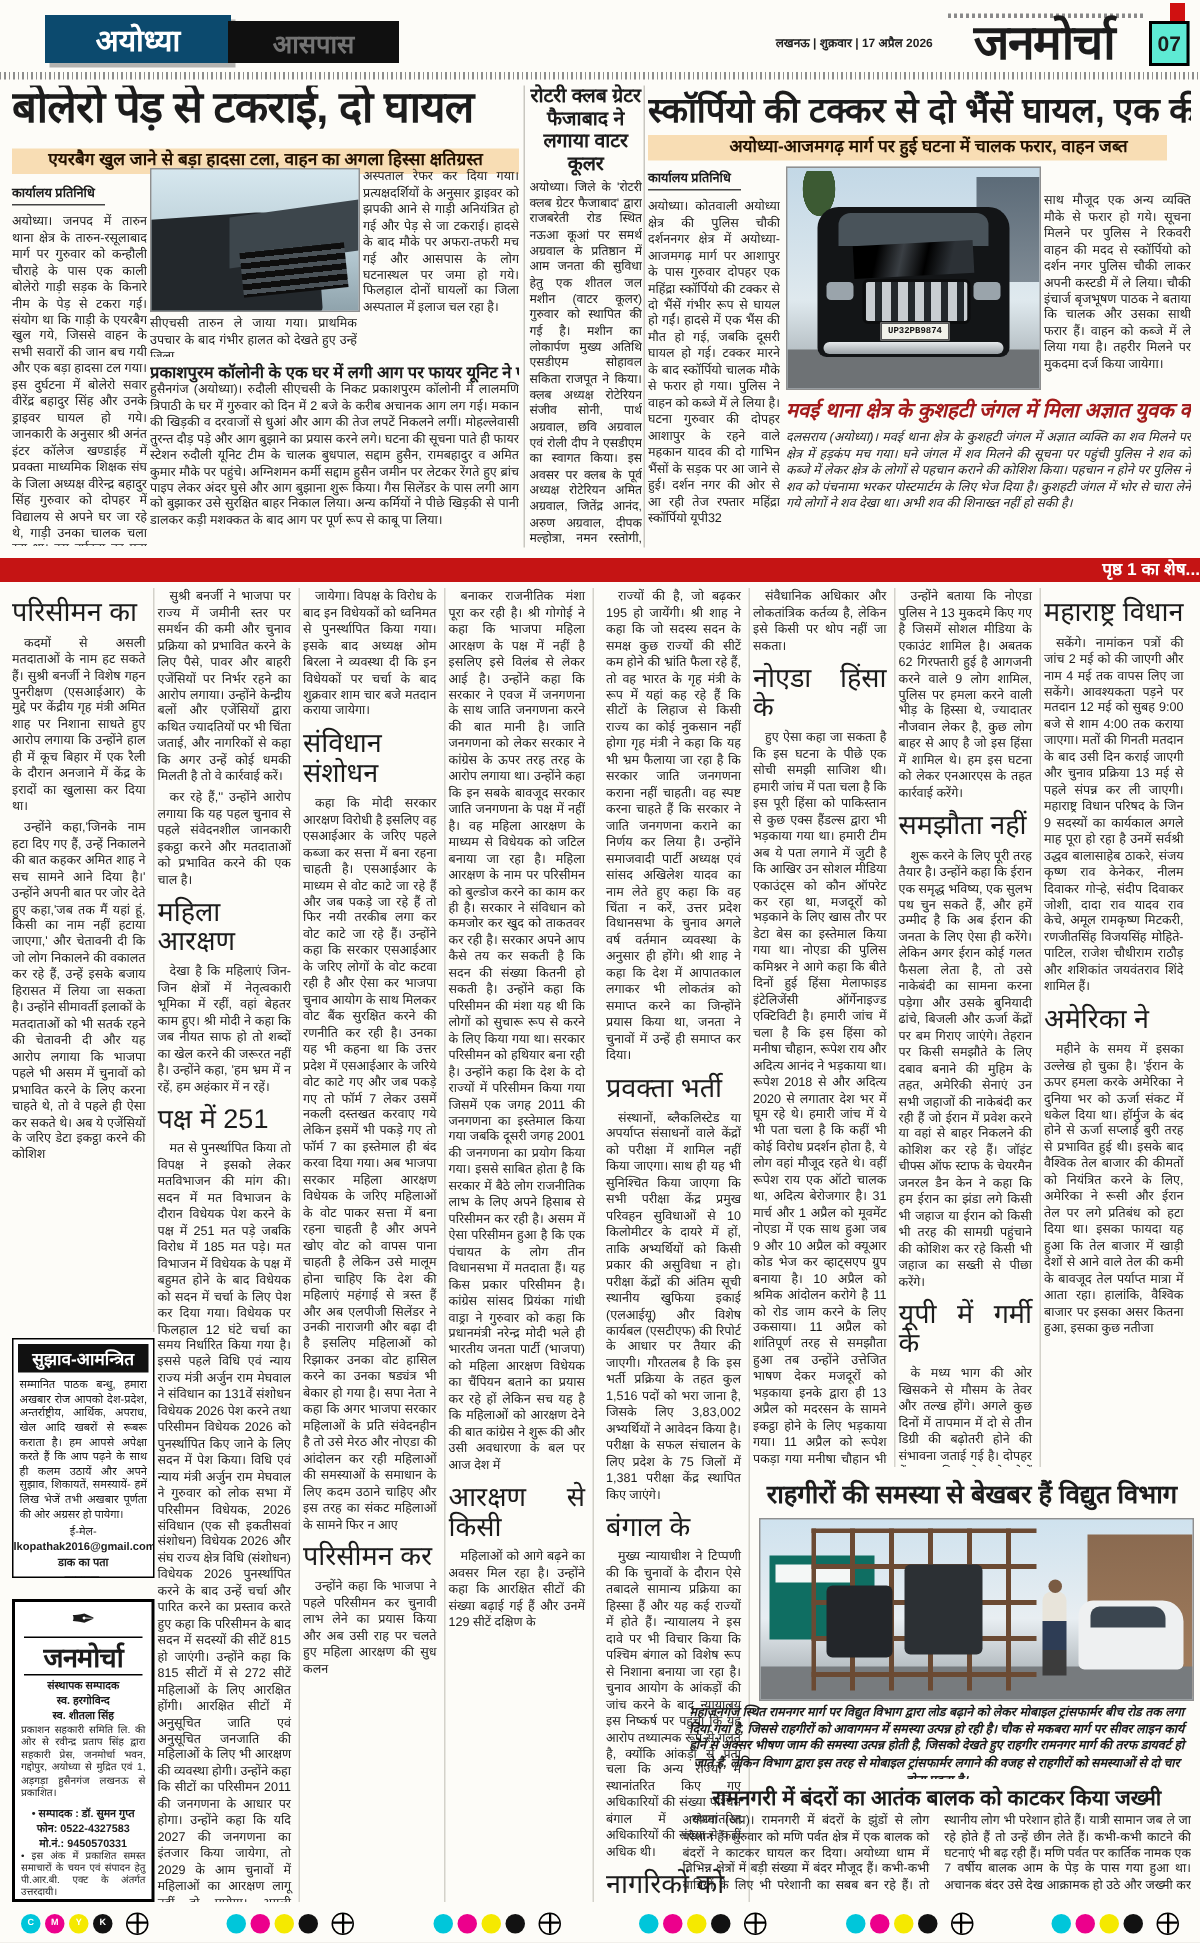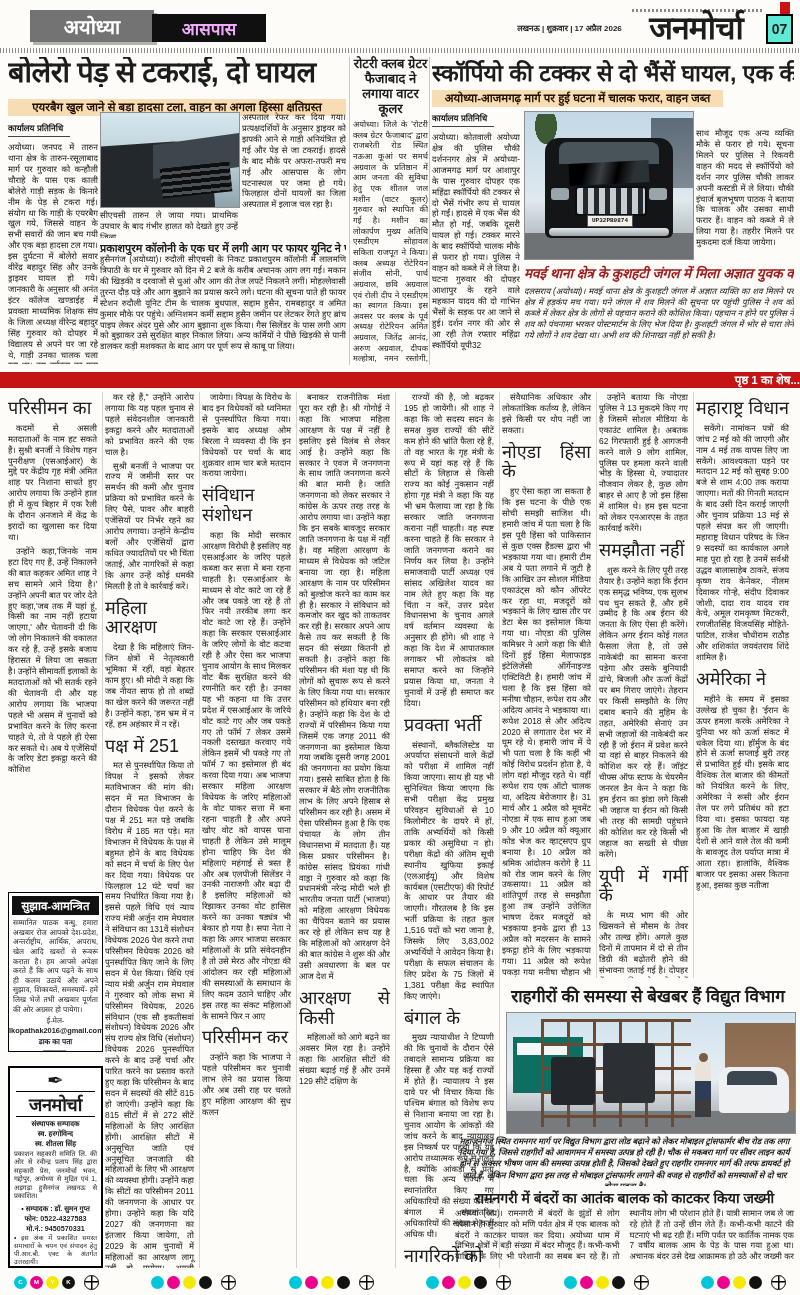--- a/index.html
+++ b/index.html
@@ -4,23 +4,23 @@
 <style>
   html,body{margin:0;padding:0;background:#e8e6e0;}
   #page{position:relative;width:800px;height:1295px;margin:0 auto;background:#fdfcf8;overflow:hidden;
         font-family:"Liberation Sans","DejaVu Sans",sans-serif;color:#1c1c1c;}
   .abs{position:absolute;}
   .bt{position:absolute;font-size:8.4px;line-height:1.3;text-align:justify;overflow:hidden;word-break:break-word;}
   .col{position:absolute;top:392px;box-sizing:border-box;padding:0 5px 0 0;border-right:1px solid #d4d2ca;
        font-size:8.4px;line-height:1.3;text-align:justify;overflow:hidden;word-break:break-word;}
   .col p{margin:0 0 3px;text-indent:8px;}
   .ch{font-size:18px;font-weight:400;margin:7px 0 4px;text-indent:0 !important;line-height:1.1;}
-  .regionbox{left:30px;top:10px;width:124px;height:32px;background:#737373;color:#fff;font-size:20px;font-weight:800;
+  .regionbox{left:30px;top:10px;width:124px;height:32px;background:#0c4a6e;color:#fff;font-size:20px;font-weight:800;
              display:flex;align-items:center;justify-content:center;box-shadow:3px 3px 0 rgba(40,40,40,.35);}
-  .sectionbox{left:152px;top:14px;width:114px;height:28px;background:#101010;color:#f0abfc;font-size:17px;font-weight:800;
+  .sectionbox{left:152px;top:14px;width:114px;height:28px;background:#101010;color:#737373;font-size:17px;font-weight:800;
              display:flex;align-items:center;justify-content:center;}
   .dateline{left:452px;top:22px;width:235px;text-align:center;font-size:8px;font-weight:bold;color:#222;}
   .mast-micro{left:632px;top:9px;width:130px;height:3px;
               background:repeating-linear-gradient(90deg,#8a8a8a 0 2px,transparent 2px 4px);}
   .mast{left:626px;top:12px;width:140px;font-size:32px;font-weight:900;letter-spacing:-1px;text-align:center;line-height:1;}
   .pagebox{left:766px;top:14px;width:27px;height:30px;border:2px solid #000;background:#5eead4;font-size:14px;font-weight:800;
            display:flex;align-items:center;justify-content:center;box-sizing:border-box;}
   .pagetab{left:780px;top:2px;width:10px;height:13px;background:#d01111;}
   .tickband{left:0;top:48px;width:800px;height:5px;
             background:repeating-linear-gradient(90deg,#8d8d8d 0 1px,transparent 1px 3px);}
@@ -139,21 +139,21 @@
   <div class="abs firehead">प्रकाशपुरम कॉलोनी के एक घर में लगी आग पर फायर यूनिट ने पाया काबू</div>
   <div class="bt" style="left:100px;top:254px;width:246px;height:108px;">हुसैनगंज (अयोध्या)। रुदौली सीएचसी के निकट प्रकाशपुरम कॉलोनी में लालमणि त्रिपाठी के घर में गुरुवार को दिन में 2 बजे के करीब अचानक आग लग गई। मकान की खिड़की व दरवाजों से धुआं और आग की तेज लपटें निकलने लगीं। मोहल्लेवासी तुरन्त दौड़ पड़े और आग बुझाने का प्रयास करने लगे। घटना की सूचना पाते ही फायर स्टेशन रुदौली यूनिट टीम के चालक बुधपाल, सद्दाम हुसैन, रामबहादुर व अमित कुमार मौके पर पहुंचे। अग्निशमन कर्मी सद्दाम हुसैन जमीन पर लेटकर रेंगते हुए ब्रांच पाइप लेकर अंदर घुसे और आग बुझाना शुरू किया। गैस सिलेंडर के पास लगी आग को बुझाकर उसे सुरक्षित बाहर निकाल लिया। अन्य कर्मियों ने पीछे खिड़की से पानी डालकर कड़ी मशक्कत के बाद आग पर पूर्ण रूप से काबू पा लिया।</div>
 
   <div class="vr" style="left:349px;top:57px;height:308px;"></div>
   <div class="vr" style="left:429px;top:57px;height:308px;"></div>
 
   <div class="abs" style="left:353px;top:57px;width:75px;font-size:13px;font-weight:800;text-align:center;line-height:1.15;">रोटरी क्लब ग्रेटर फैजाबाद ने लगाया वाटर कूलर</div>
   <div class="bt" style="left:353px;top:120px;width:75px;height:244px;font-size:8.2px;">अयोध्या। जिले के 'रोटरी क्लब ग्रेटर फैजाबाद' द्वारा राजबरेती रोड स्थित नऊआ कूआं पर समर्थ अग्रवाल के प्रतिष्ठान में आम जनता की सुविधा हेतु एक शीतल जल मशीन (वाटर कूलर) गुरुवार को स्थापित की गई है। मशीन का लोकार्पण मुख्य अतिथि एसडीएम सोहावल सकिता राजपूत ने किया। क्लब अध्यक्ष रोटेरियन संजीव सोनी, पार्थ अग्रवाल, छवि अग्रवाल एवं रोली दीप ने एसडीएम का स्वागत किया। इस अवसर पर क्लब के पूर्व अध्यक्ष रोटेरियन अमित अग्रवाल, जितेंद्र आनंद, अरुण अग्रवाल, दीपक मल्होत्रा, नमन रस्तोगी, अमित रस्तोगी, मोना रस्तोगी, रश्मि अग्रवाल, यथार्थ अग्रवाल, समर्थ अग्रवाल और राजेश झुनझुनवाला, मो. ताहिर सहित कई गणमान्य मौजूद।</div>
 
   <div class="abs h1R">स्कॉर्पियो की टक्कर से दो भैंसें घायल, एक की मौत</div>
-  <div class="subbar" style="left:432px;top:90px;width:291px;">अयोध्या-आजमगढ़ मार्ग पर हुई  घटना में चालक फरार, वाहन जब्त</div>
+  <div class="subbar" style="left:432px;top:90px;width:318px;padding-left:28px;">अयोध्या-आजमगढ़ मार्ग पर हुई  घटना में चालक फरार, वाहन जब्त</div>
   <div class="byline" style="left:432px;top:112px;width:90px;">कार्यालय प्रतिनिधि</div>
   <div class="byrule" style="left:432px;top:126px;width:62px;"></div>
   <div class="bt" style="left:432px;top:132px;width:88px;height:238px;">अयोध्या। कोतवाली अयोध्या क्षेत्र की पुलिस चौकी दर्शननगर क्षेत्र में अयोध्या-आजमगढ़ मार्ग पर आशापुर के पास गुरुवार दोपहर एक महिंद्रा स्कॉर्पियो की टक्कर से दो भैंसें गंभीर रूप से घायल हो गईं। हादसे में एक भैंस की मौत हो गई, जबकि दूसरी घायल हो गई। टक्कर मारने के बाद स्कॉर्पियो चालक मौके से फरार हो गया। पुलिस ने वाहन को कब्जे में ले लिया है। घटना गुरुवार की दोपहर आशापुर के रहने वाले महकान यादव की दो गाभिन भैंसों के सड़क पर आ जाने से हुई। दर्शन नगर की ओर से आ रही तेज रफ्तार महिंद्रा स्कॉर्पियो यूपी32</div>
 
   <div class="photo" style="left:524px;top:111px;width:168px;height:147px;">
     <div class="p2sky"></div>
     <div class="p2palm"></div>
     <div class="p2bldg"></div>
     <div class="p2road"></div>
     <div class="p2body"></div>
@@ -173,22 +173,22 @@
 
   <div class="abs redband">पृष्ठ 1 का शेष...</div>
 
   <div class="col" style="left:8px;width:95px;height:496px;">
     <div class="ch">परिसीमन का</div>
     <p>कदमों से असली मतदाताओं के नाम हट सकते हैं। सुश्री बनर्जी ने विशेष गहन पुनरीक्षण (एसआईआर) के मुद्दे पर केंद्रीय गृह मंत्री अमित शाह पर निशाना साधते हुए आरोप लगाया कि उन्होंने हाल ही में कूच बिहार में एक रैली के दौरान अनजाने में केंद्र के इरादों का खुलासा कर दिया था।</p>
     <p>उन्होंने कहा,'जिनके नाम हटा दिए गए हैं, उन्हें निकालने की बात कहकर अमित शाह ने सच सामने आने दिया है।' उन्होंने अपनी बात पर जोर देते हुए कहा,'जब तक मैं यहां हूं, किसी का नाम नहीं हटाया जाएगा,' और चेतावनी दी कि जो लोग निकालने की वकालत कर रहे हैं, उन्हें इसके बजाय हिरासत में लिया जा सकता है। उन्होंने सीमावर्ती इलाकों के मतदाताओं को भी सतर्क रहने की चेतावनी दी और यह आरोप लगाया कि भाजपा पहले भी असम में चुनावों को प्रभावित करने के लिए करना चाहते थे, तो वे पहले ही ऐसा कर सकते थे। अब ये एजेंसियों के जरिए डेटा इकट्ठा करने की कोशिश</p>
   </div>
 
   <div class="col" style="left:105px;width:95px;height:876px;">
+    <p>सुश्री बनर्जी ने भाजपा पर राज्य में जमीनी स्तर पर समर्थन की कमी और चुनाव प्रक्रिया को प्रभावित करने के लिए पैसे, पावर और बाहरी एजेंसियों पर निर्भर रहने का आरोप लगाया। उन्होंने केन्द्रीय बलों और एजेंसियों द्वारा कथित ज्यादतियों पर भी चिंता जताई, और नागरिकों से कहा कि अगर उन्हें कोई धमकी मिलती है तो वे कार्रवाई करें।</p>
     <p>कर रहे हैं,'' उन्होंने आरोप लगाया कि यह पहल चुनाव से पहले संवेदनशील जानकारी इकट्ठा करने और मतदाताओं को प्रभावित करने की एक चाल है।</p>
-    <p>सुश्री बनर्जी ने भाजपा पर राज्य में जमीनी स्तर पर समर्थन की कमी और चुनाव प्रक्रिया को प्रभावित करने के लिए पैसे, पावर और बाहरी एजेंसियों पर निर्भर रहने का आरोप लगाया। उन्होंने केन्द्रीय बलों और एजेंसियों द्वारा कथित ज्यादतियों पर भी चिंता जताई, और नागरिकों से कहा कि अगर उन्हें कोई धमकी मिलती है तो वे कार्रवाई करें।</p>
     <div class="ch">महिला आरक्षण</div>
     <p>देखा है कि महिलाएं जिन-जिन क्षेत्रों में नेतृत्वकारी भूमिका में रहीं, वहां बेहतर काम हुए। श्री मोदी ने कहा कि जब नीयत साफ हो तो शब्दों का खेल करने की जरूरत नहीं है। उन्होंने कहा, 'हम भ्रम में न रहें, हम अहंकार में न रहें।</p>
     <div class="ch">पक्ष में 251</div>
     <p>मत से पुनर्स्थापित किया तो विपक्ष ने इसको लेकर मतविभाजन की मांग की। सदन में मत विभाजन के दौरान विधेयक पेश करने के पक्ष में 251 मत पड़े जबकि विरोध में 185 मत पड़े। मत विभाजन में विधेयक के पक्ष में बहुमत होने के बाद विधेयक को सदन में चर्चा के लिए पेश कर दिया गया। विधेयक पर फिलहाल 12 घंटे चर्चा का समय निर्धारित किया गया है। इससे पहले विधि एवं न्याय राज्य मंत्री अर्जुन राम मेघवाल ने संविधान का 131वें संशोधन विधेयक 2026 पेश करने तथा परिसीमन विधेयक 2026 को पुनर्स्थापित किए जाने के लिए सदन में पेश किया। विधि एवं न्याय मंत्री अर्जुन राम मेघवाल ने गुरुवार को लोक सभा में परिसीमन विधेयक, 2026 संविधान (एक सौ इकतीसवां संशोधन) विधेयक 2026 और संघ राज्य क्षेत्र विधि (संशोधन) विधेयक 2026 पुनर्स्थापित करने के बाद उन्हें चर्चा और पारित करने का प्रस्ताव करते हुए कहा कि परिसीमन के बाद सदन में सदस्यों की सीटें 815 हो जाएंगी। उन्होंने कहा कि 815 सीटों में से 272 सीटें महिलाओं के लिए आरक्षित होंगी। आरक्षित सीटों में अनुसूचित जाति एवं अनुसूचित जनजाति की महिलाओं के लिए भी आरक्षण की व्यवस्था होगी। उन्होंने कहा कि सीटों का परिसीमन 2011 की जनगणना के आधार पर होगा। उन्होंने कहा कि यदि 2027 की जनगणना का इंतजार किया जायेगा, तो 2029 के आम चुनावों में महिलाओं का आरक्षण लागू नहीं हो पायेगा। अगली जनगणना के बाद सीटों का पुनर्समायोजन कर लिया</p>
   </div>
 
   <div class="col" style="left:202px;width:95px;height:876px;">
     <p>जायेगा। विपक्ष के विरोध के बाद इन विधेयकों को ध्वनिमत से पुनर्स्थापित किया गया। इसके बाद अध्यक्ष ओम बिरला ने व्यवस्था दी कि इन विधेयकों पर चर्चा के बाद शुक्रवार शाम चार बजे मतदान कराया जायेगा।</p>
     <div class="ch">संविधान संशोधन</div>
     <p>कहा कि मोदी सरकार आरक्षण विरोधी है इसलिए वह एसआईआर के जरिए पहले कब्जा कर सत्ता में बना रहना चाहती है। एसआईआर के माध्यम से वोट काटे जा रहे हैं और जब पकड़े जा रहे हैं तो फिर नयी तरकीब लगा कर वोट काटे जा रहे हैं। उन्होंने कहा कि सरकार एसआईआर के जरिए लोगों के वोट कटवा रही है और ऐसा कर भाजपा चुनाव आयोग के साथ मिलकर वोट बैंक सुरक्षित करने की रणनीति कर रही है। उनका यह भी कहना था कि उत्तर प्रदेश में एसआईआर के जरिये वोट काटे गए और जब पकड़े गए तो फॉर्म 7 लेकर उसमें नकली दस्तखत करवाए गये लेकिन इसमें भी पकड़े गए तो फॉर्म 7 का इस्तेमाल ही बंद करवा दिया गया। अब भाजपा सरकार महिला आरक्षण विधेयक के जरिए महिलाओं के वोट पाकर सत्ता में बना रहना चाहती है और अपने खोए वोट को वापस पाना चाहती है लेकिन उसे मालूम होना चाहिए कि देश की महिलाएं महंगाई से त्रस्त हैं और अब एलपीजी सिलेंडर ने उनकी नाराजगी और बढ़ा दी है इसलिए महिलाओं को रिझाकर उनका वोट हासिल करने का उनका षड्यंत्र भी बेकार हो गया है। सपा नेता ने कहा कि अगर भाजपा सरकार महिलाओं के प्रति संवेदनहीन है तो उसे मेरठ और नोएडा की आंदोलन कर रही महिलाओं की समस्याओं के समाधान के लिए कदम उठाने चाहिए और इस तरह का संकट महिलाओं के सामने फिर न आए</p>

